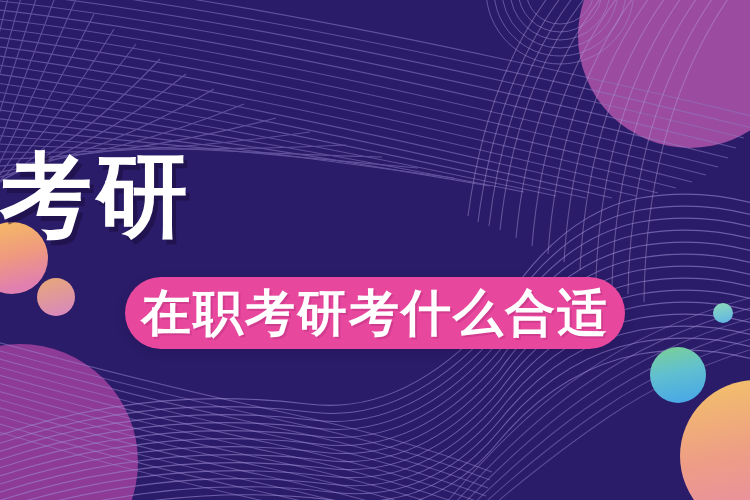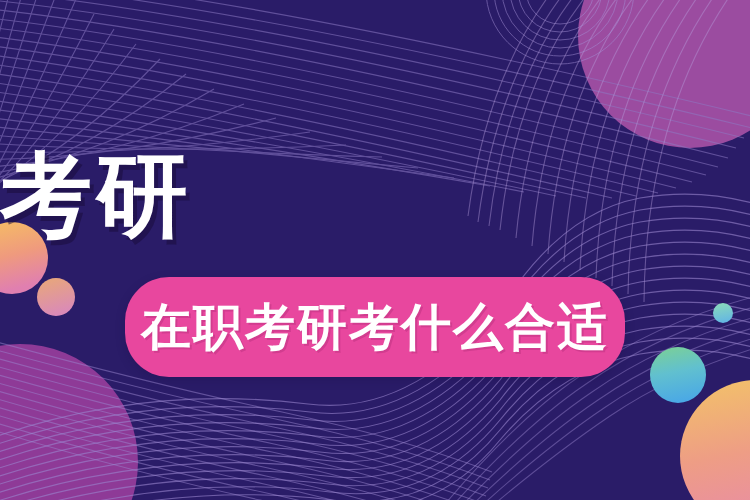--- a/index.html
+++ b/index.html
@@ -42,21 +42,21 @@
     color: #ffffff;
     letter-spacing: 4px;
     text-shadow: 4px 5px 0 rgba(25, 12, 60, 0.55);
     white-space: nowrap;
   }
   #subtitle-pill {
     position: absolute;
     left: 125px;
     top: 277px;
     width: 500px;
-    height: 100px;
+    height: 72px;
     border-radius: 44px;
     background: #e8479e;
     box-shadow: 0 3px 10px rgba(30, 15, 70, 0.28);
     display: flex;
     align-items: center;
     justify-content: center;
   }
   #subtitle-text {
     font-size: 50px;
     line-height: 54px;

